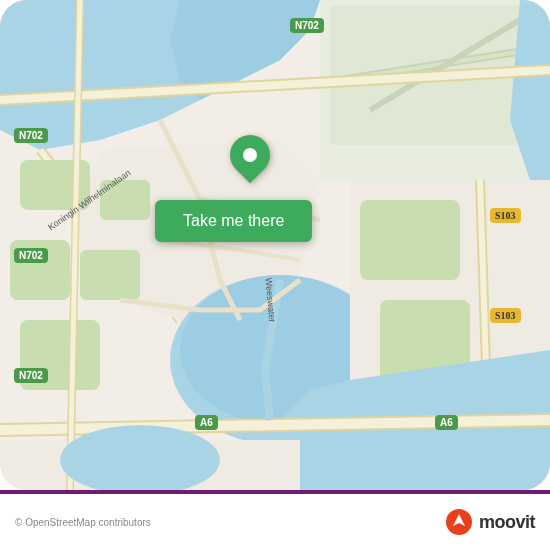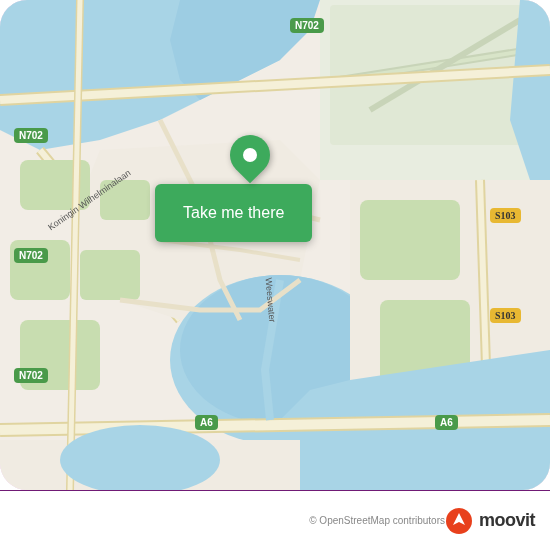--- a/index.html
+++ b/index.html
@@ -39,27 +39,27 @@
       font-weight: bold;
       color: white;
     }
 
     .route-green { background-color: #4a9a4a; }
     .route-yellow { background-color: #e8b832; color: #333; font-family: Liberation Serif, serif; }
 
     
     #take-me-there-btn {
       position: absolute;
-      top: 184px;
+      top: 200px;
       left: 155px;
       background-color: #3daa5c;
       color: white;
       border: none;
       border-radius: 6px;
-      padding: 20px 28px;
+      padding: 12px 28px;
       font-size: 16px;
       font-weight: 500;
       cursor: pointer;
       z-index: 10;
       box-shadow: 0 2px 8px rgba(0,0,0,0.3);
     }
 
     
     .map-pin {
       position: absolute;
@@ -91,24 +91,24 @@
       background-color: white;
       border-radius: 50%;
       transform: rotate(45deg);
     }
 
     
     #footer {
       width: 550px;
       height: 60px;
       background-color: white;
-      border-top: 1px solid #701a75;
+      border-top: 4px solid #701a75;
       display: flex;
       align-items: center;
-      justify-content: flex-end;
+      justify-content: space-between;
       padding: 6px 15px;
     }
 
     .footer-left {
       display: flex;
       flex-direction: column;
     }
 
     .footer-copyright {
       font-size: 10px;

